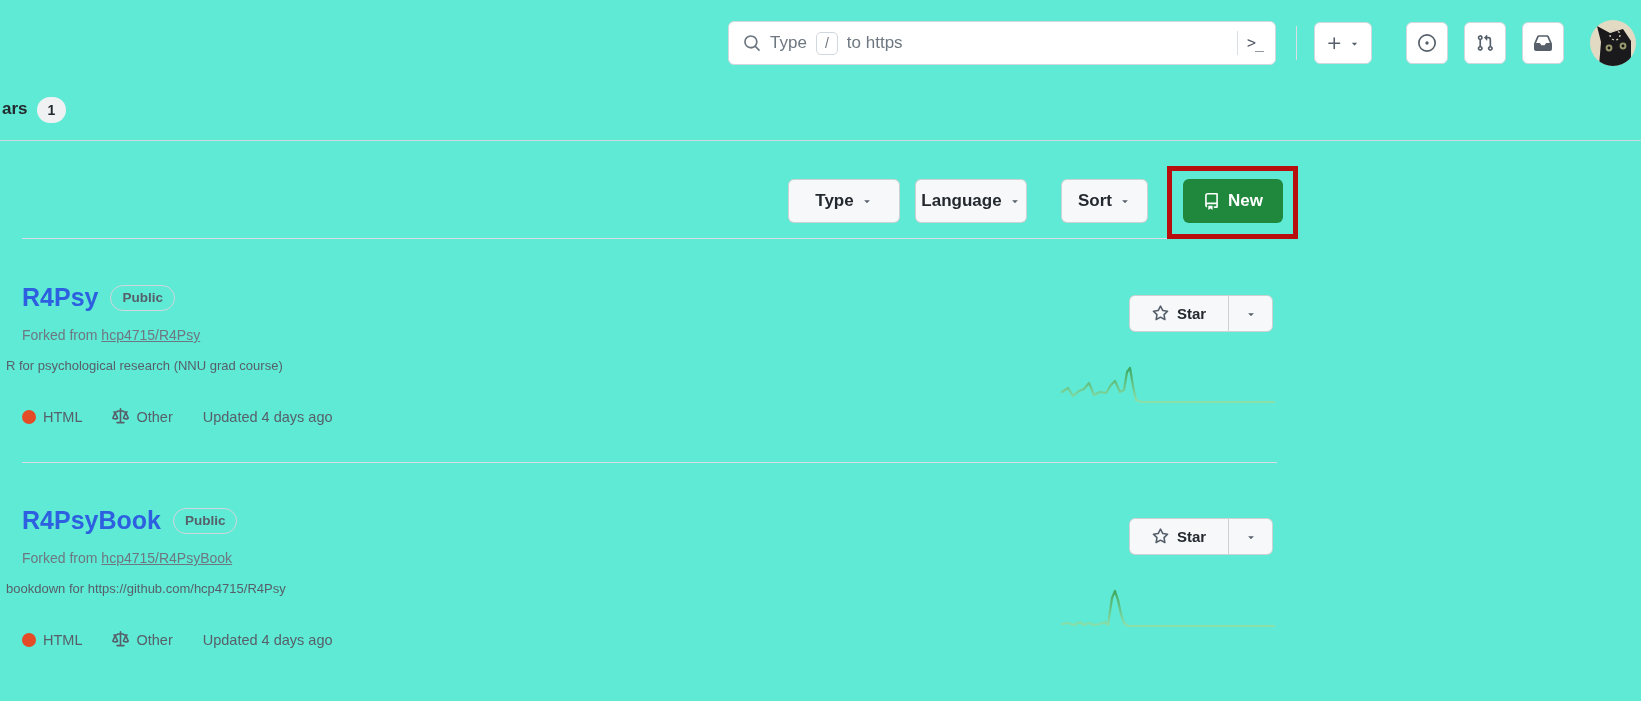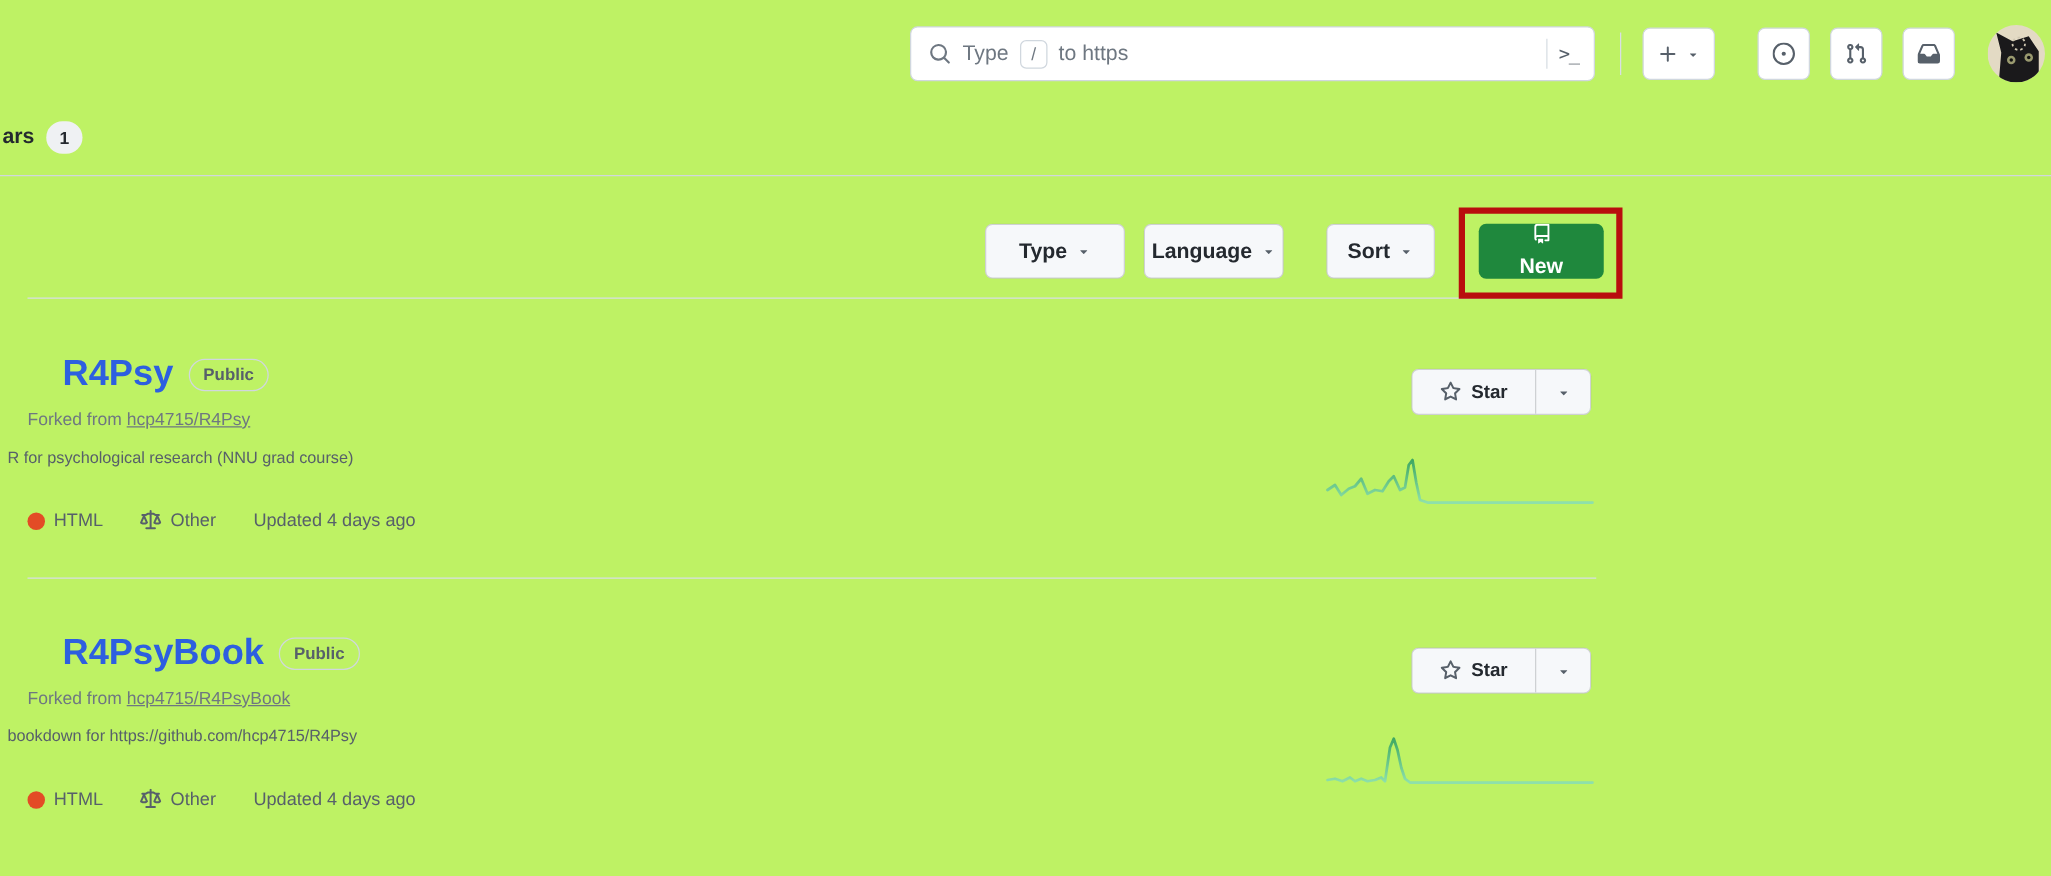--- a/index.html
+++ b/index.html
@@ -1,18 +1,18 @@
 <!DOCTYPE html>
 <html><head>
 <meta charset="utf-8">
 <style>
   * { margin:0; padding:0; box-sizing:border-box; }
   html,body { background:#fff; }
   body { font-family:"Liberation Sans", sans-serif; color:#24292f; }
-  .page { position:relative; width:1641px; height:701px; background:#bef264; overflow:hidden; }
+  .page { position:relative; width:1641px; height:701px; background:#5eead4; overflow:hidden; }
 
   
   .search-box { position:absolute; left:728px; top:21px; width:548px; height:44px;
     border:1px solid #d0d7de; border-radius:6px; display:flex; align-items:center;
     padding:0 12px 0 14px; color:#6e7781; font-size:17px; gap:9px; background:#fff; cursor:text; }
   .search-box .spacer { flex:1; }
   .keycap { display:inline-flex; align-items:center; justify-content:center; min-width:22px; height:23px;
     border:1px solid #d0d7de; border-radius:5px; font-size:14px; color:#6e7781; padding:0 5px; }
   .inner-divider { width:1px; height:24px; background:#d8dee4; }
   .terminal-glyph { font-family:"DejaVu Sans Mono", monospace; font-size:15px; color:#57606a; letter-spacing:-1px; }
@@ -42,25 +42,25 @@
     border-radius:6px; font-weight:600; font-size:17px; color:#24292f; display:flex; align-items:center;
     justify-content:center; gap:7px; cursor:pointer; }
   .type-btn { left:788px; width:112px; }
   .lang-btn { left:915px; width:112px; }
   .sort-btn { left:1061px; width:87px; }
   .caret { color:#57606a; display:inline-flex; }
   .toolbar-border { position:absolute; left:22px; top:238px; width:1255px; height:1px; background:#d8dee4; }
   .annotation-box { position:absolute; left:1167px; top:166px; width:131px; height:73px; border:5px solid #b90e0e; }
   .new-btn { position:absolute; left:1183px; top:179px; width:100px; height:44px; background:#1f883d; color:#fff;
     border:none; border-radius:6px; font-weight:600; font-size:17px; display:flex; align-items:center;
-    justify-content:center; gap:8px; cursor:pointer; font-family:"Liberation Sans", sans-serif;flex-direction:column; }
+    justify-content:center; gap:8px; cursor:pointer; font-family:"Liberation Sans", sans-serif; }
 
   
   .repo-title-row { position:absolute; left:22px; display:flex; align-items:center; gap:12px; }
-  .repo-name { font-size:29px; font-weight:600; color:#2d5fe0; text-decoration:none; cursor:pointer;margin-left:28px; }
+  .repo-name { font-size:25px; font-weight:600; color:#2d5fe0; text-decoration:none; cursor:pointer; }
   .visibility-pill { display:inline-flex; align-items:center; height:26px; padding:0 11px;
     border:1px solid #d0d7de; border-radius:13px; color:#57606a; font-size:13.5px; font-weight:600; }
   .fork-line { position:absolute; left:22px; font-size:14px; color:#6e7781; }
   .fork-link { color:#6e7781; text-decoration:underline; cursor:pointer; }
   .repo-desc { position:absolute; left:6px; font-size:13px; color:#57606a; }
   .meta-row { position:absolute; left:22px; display:flex; align-items:center; gap:30px;
     font-size:14.5px; color:#57606a; }
   .meta-item { display:flex; align-items:center; gap:7px;justify-content:space-between; }
   .lang-dot { width:14px; height:14px; border-radius:50%; background:#e34c26; display:inline-block; }
   .star-btn { position:absolute; left:1129px; width:144px; height:37px; display:flex;

